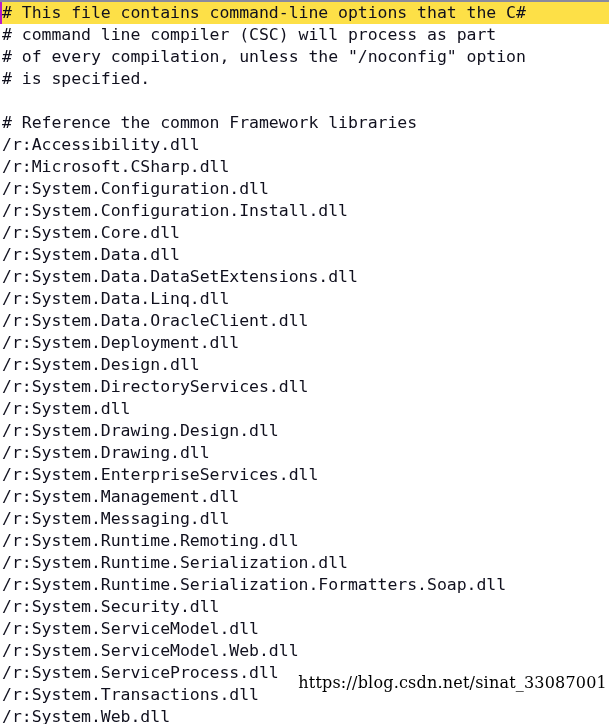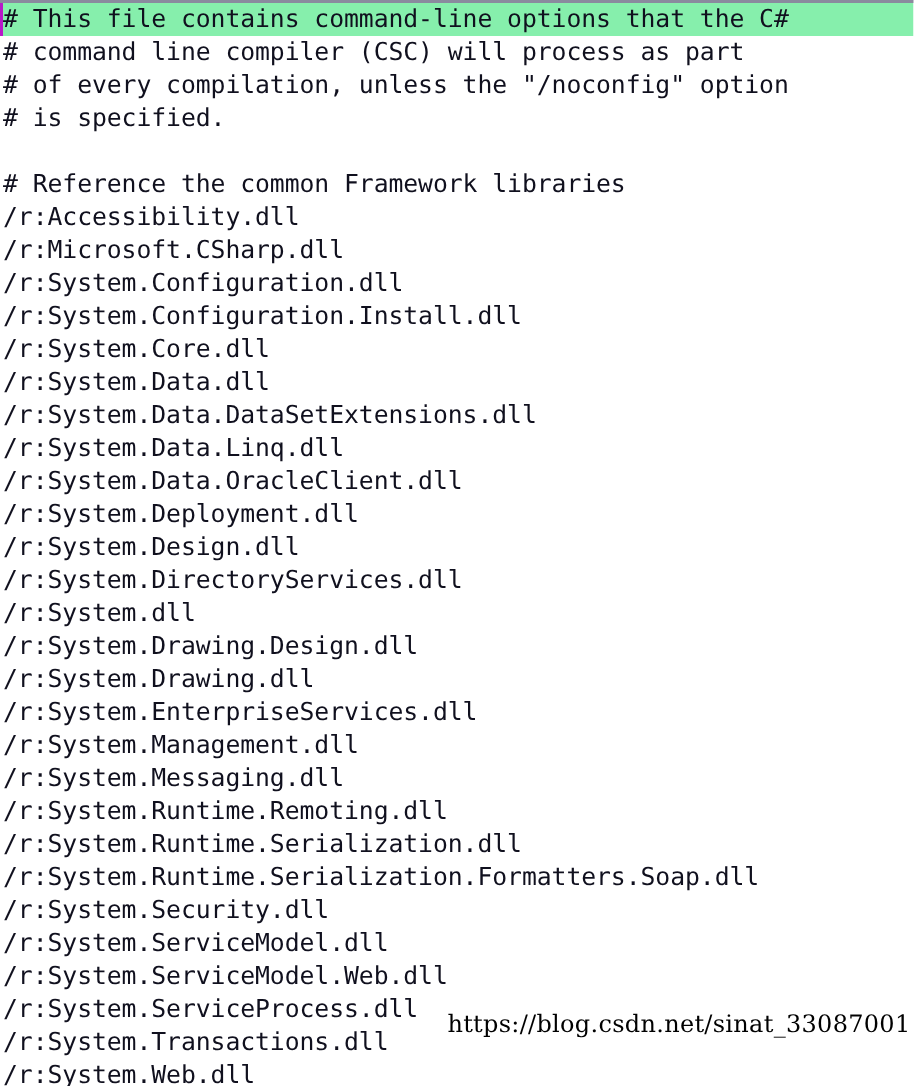--- a/index.html
+++ b/index.html
@@ -39,21 +39,21 @@
   .code-line {
     position: relative;
     height: 22px;
     line-height: 22px;
     padding-left: 2px;
     white-space: pre;
     box-sizing: border-box;
   }
 
   .code-line.current {
-    background: #86efac;
+    background: #fde047;
   }
 
   .code-line .line-text {
     display: inline-block;
     white-space: pre;
   }
 
   #caret {
     position: absolute;
     left: 0px;

